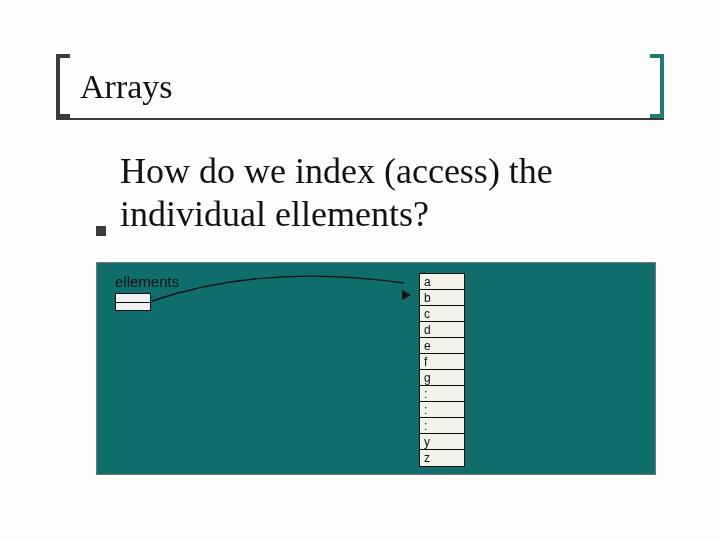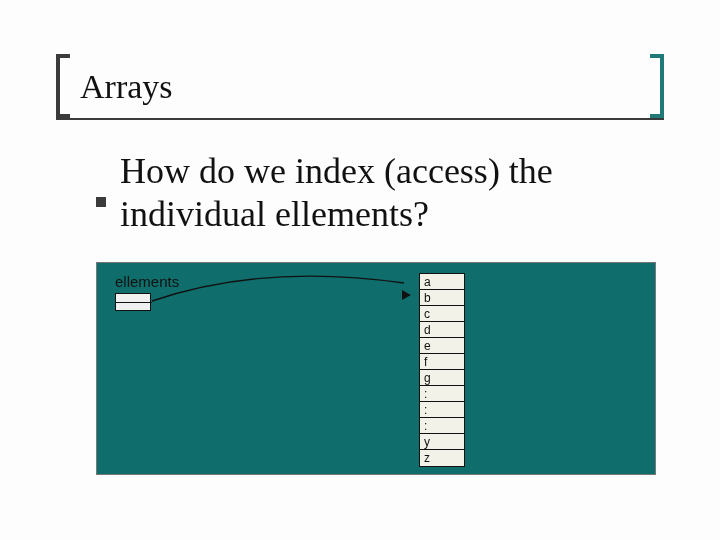--- a/index.html
+++ b/index.html
@@ -56,21 +56,21 @@
     height: 2px;
     border-top: 1px solid #3b3b3b;
     border-bottom: 1px solid #3b3b3b;
   }
   .bullet-row {
     position: absolute;
     left: 96px;
     right: 64px;
     top: 150px;
     display: flex;
-    align-items: center;
+    align-items: flex-end;
     gap: 14px;
   }
   .bullet-square {
     width: 10px;
     height: 10px;
     background: #3b3b3b;
     margin-top: 18px;
     flex-shrink: 0;
   }
   .bullet-text {

